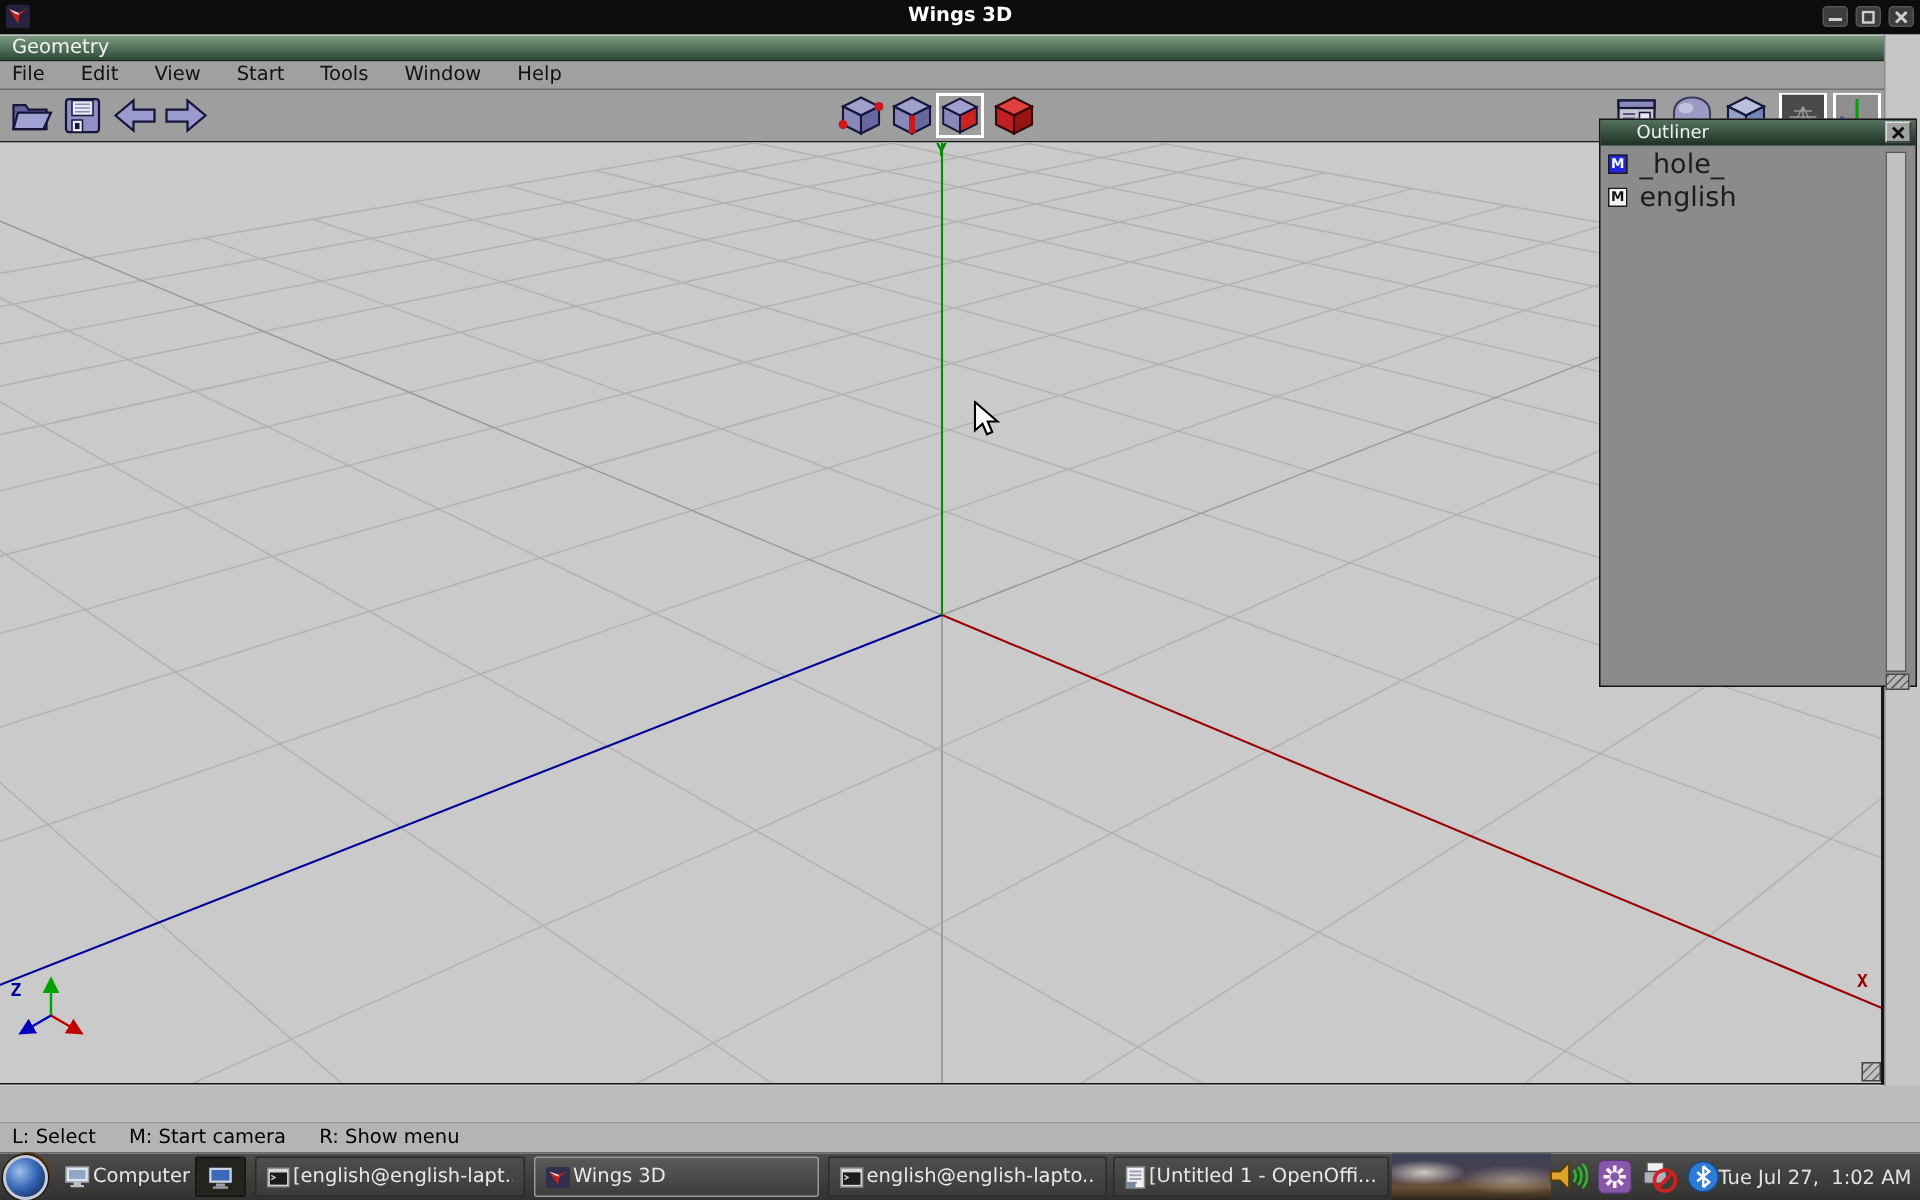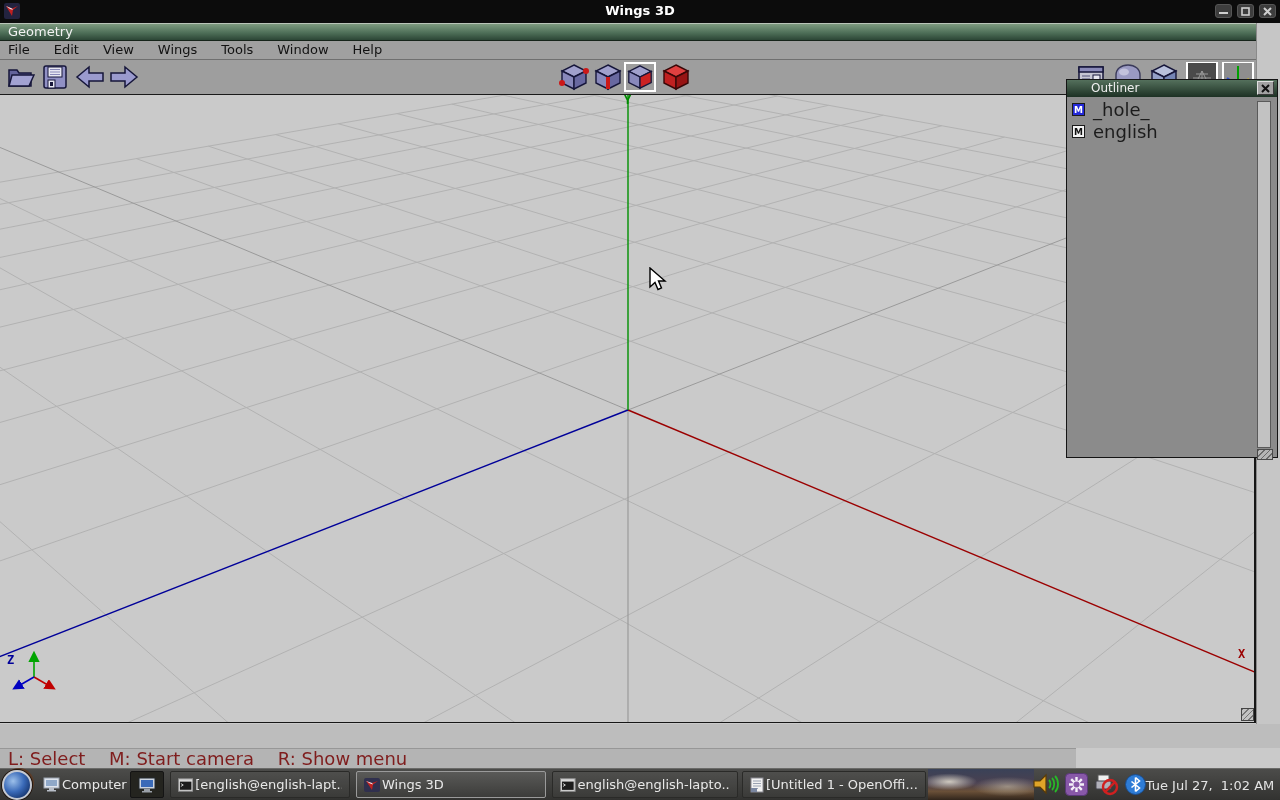--- a/index.html
+++ b/index.html
@@ -70,22 +70,22 @@
   .swatch-default { background:#f4f4f4; color:#111111; }
   .ol-label { font-size:18px; color:#1c1c1c; }
   .ol-scroll { position:absolute; right:6px; top:1px; width:14px; height:347px;
                background:#c2c2c2; border:1px solid #5a5a5a; }
   .ol-resize { position:absolute; right:4px; bottom:0; width:16px; height:11px;
                background:#b5b5b5; border:1px solid #4a4a4a;
                background-image:repeating-linear-gradient(135deg,#6a6a6a 0 1px,transparent 1px 4px); }
 
   
   .gapstrip { position:absolute; left:0; top:724px; width:1280px; height:24px; background:#bdbdbd; }
-  .statusbar { position:absolute; left:0; top:748px; width:1076px; height:20px; background:#b4b4b4;
-               border-top:1px solid #979797; font-size:18px; color:#7f1d1d; line-height:19px; }
+  .statusbar { position:absolute; left:0; top:748px; width:1280px; height:20px; background:#b4b4b4;
+               border-top:1px solid #979797; font-size:13px; color:#000000; line-height:19px; }
   .statusbar span { margin-left:8px; margin-right:10px; }
 
   
   .taskbar { position:absolute; left:0; top:768px; width:1280px; height:32px;
              background:linear-gradient(#4c4c4a, #323230);
              border-top:1px solid #6a6a68; }
   .tk-orb { position:absolute; left:2px; top:1px; width:30px; height:30px; border-radius:50%;
             background:radial-gradient(circle at 35% 35%, #9cc0ea, #3a6ab8 45%, #122f66 85%);
             border:2px solid #c4c9d2; box-shadow:0 0 0 1px #20160f, 2px -2px 0 0 #5a3c28; }
   .tk-btn { position:absolute; top:2px; height:27px; display:flex; align-items:center; gap:2px;
@@ -146,21 +146,21 @@
     <span>Geometry</span>
   </div>
 
   <div class="right-strip"></div>
 
   <div class="menubar">
     <ul>
       <li>File</li>
       <li>Edit</li>
       <li>View</li>
-      <li>Wings</li>
+      <li>Start</li>
       <li>Tools</li>
       <li>Window</li>
       <li>Help</li>
     </ul>
   </div>
 
   <div class="toolbar">
 
     <div class="tb-btn" style="left:5px">
       <svg width="28" height="26" viewBox="0 0 28 26">

